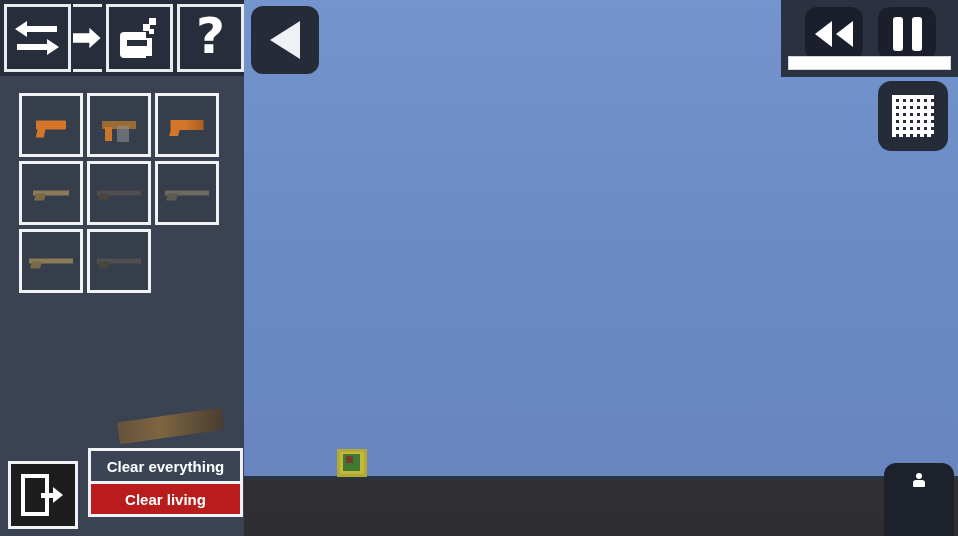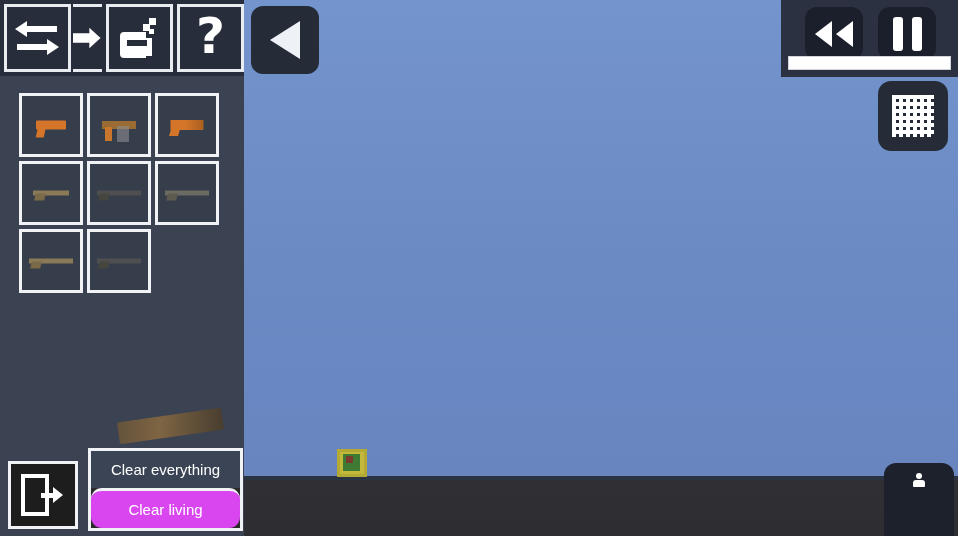--- a/index.html
+++ b/index.html
@@ -227,33 +227,33 @@
   .clear-panel {
     position: absolute;
     left: 88px; top: 448px;
     width: 155px;
     box-sizing: border-box;
     border: 3px solid #f0f2f5;
     background: #2b2b2b;
     padding: 0;
   }
   .clear-btn {
-    height: 37px;
+    height: 30px;
     display: flex;
     align-items: center;
     justify-content: center;
     color: #ffffff;
     font-size: 15px;
     cursor: pointer;
     background: #3a4454;
+    font-weight: bold;
   }
   .clear-btn.second {
-    background: #d946ef;
+    background: #b91c1c;
     border-top: 3px solid #f0f2f5;
-    border-radius: 11px;
   }
 
   
   .collapse-btn {
     position: absolute;
     left: 251px; top: 6px;
     width: 68px; height: 68px;
     border-radius: 12px;
     background: #262b38;
     display: flex;

